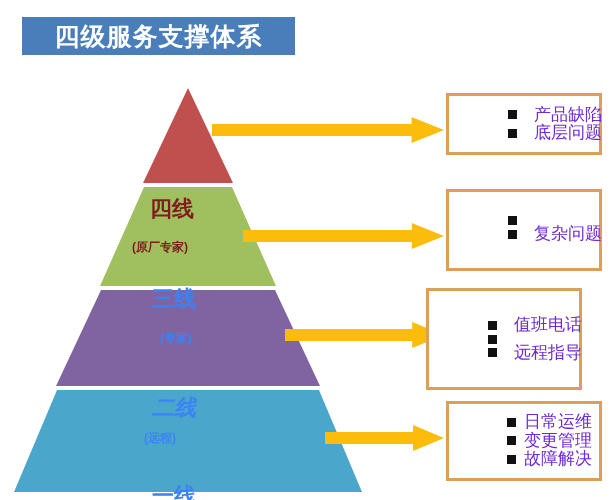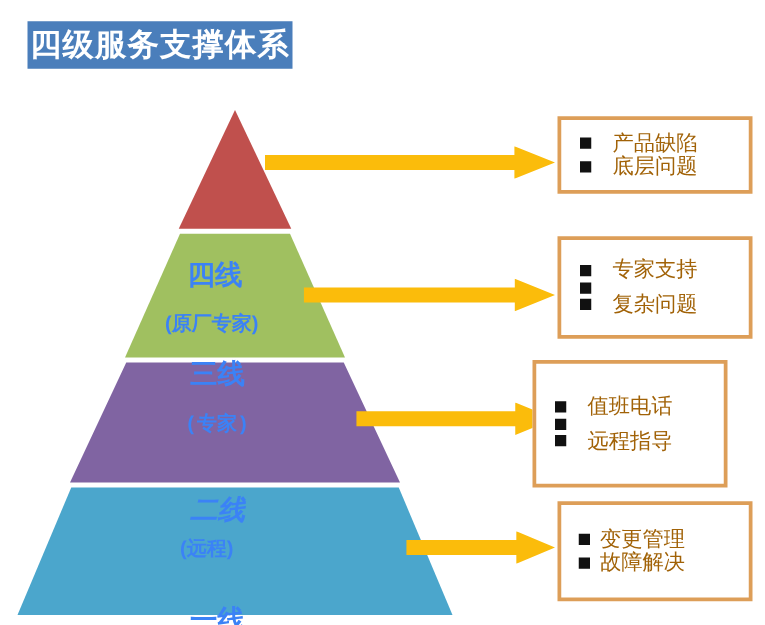--- a/index.html
+++ b/index.html
@@ -16,21 +16,21 @@
     height: 500px;
     background: #ffffff;
     overflow: hidden;
   }
 
   
   #title-banner {
     position: absolute;
     left: 22px;
     top: 17px;
-    width: 212px;
+    width: 273px;
     height: 38px;
     background: #4A7EBB;
     display: flex;
     align-items: center;
     justify-content: center;
   }
   #title-banner .title-text {
     color: #ffffff;
     font-size: 25px;
     font-weight: bold;
@@ -55,32 +55,32 @@
     position: absolute;
     white-space: nowrap;
     line-height: 1;
     pointer-events: none;
   }
   .tier-main {
     font-size: 22px;
     font-weight: bold;
   }
   .tier-sub {
-    font-size: 16px;
+    font-size: 12px;
     font-weight: bold;
   }
-  .lbl-dark { color: #3b82f6; margin-top: 11px; }
+  .lbl-dark { color: #7f1d1d; }
   .lbl-light { color: #3b82f6; }
 
   
   #label-tier4-main { left: 150px; top: 118px; }
   #label-tier4-sub  { left: 132px; top: 161px; }
   
   #label-tier3-main { left: 152px; top: 208px; }
-  #label-tier3-sub  { left: 148px; top: 252px; font-family: Liberation Mono, monospace; }
+  #label-tier3-sub  { left: 160px; top: 252px; }
   
   #label-tier2-main { left: 152px; top: 317px; font-style: italic; }
   #label-tier2-sub  { left: 144px; top: 352px; }
   
   #label-tier1-main { left: 152px; top: 405px; }
 
   
   .arrow {
     position: absolute;
     height: 26px;
@@ -104,24 +104,25 @@
   }
   #callout-tier4 { left: 446px; top: 93px;  width: 156px; height: 62px; }
   #callout-tier3 { left: 446px; top: 189px; width: 156px; height: 82px; }
   #callout-tier2 { left: 426px; top: 288px; width: 156px; height: 102px; }
   #callout-tier1 { left: 446px; top: 401px; width: 156px; height: 80px; }
 
   .callout-row {
     display: flex;
     align-items: center;
     font-size: 17px;
-    color: #a16207;
+    color: #6d28d9;
     line-height: 1.08;
     white-space: nowrap;
     padding: 0 4px;
+    margin-left: 44px;
   }
   .bullet-square {
     display: inline-block;
     width: 9px;
     height: 9px;
     background: #111111;
     flex: 0 0 auto;
   }
   
   .gap-wide .bullet-square { margin-left: 11px; margin-right: 17px; }
@@ -190,24 +191,20 @@
     </div>
     <div class="callout-row gap-wide">
       <span class="bullet-square"></span>
       <span>底层问题</span>
     </div>
   </div>
 
   <div class="callout" id="callout-tier3">
     <div class="callout-row gap-wide">
       <span class="bullet-square"></span>
-      <span>专家支持</span>
-    </div>
-    <div class="callout-row gap-wide">
-      <span class="bullet-square"></span>
     </div>
     <div class="callout-row gap-wide">
       <span class="bullet-square"></span>
       <span>复杂问题</span>
     </div>
   </div>
 
   <div class="callout" id="callout-tier2">
     <div class="callout-row gap-wide">
       <span class="bullet-square"></span>
@@ -218,20 +215,24 @@
     </div>
     <div class="callout-row gap-wide">
       <span class="bullet-square"></span>
       <span>远程指导</span>
     </div>
   </div>
 
   <div class="callout" id="callout-tier1">
     <div class="callout-row gap-tight">
       <span class="bullet-square"></span>
+      <span>日常运维</span>
+    </div>
+    <div class="callout-row gap-tight">
+      <span class="bullet-square"></span>
       <span>变更管理</span>
     </div>
     <div class="callout-row gap-tight">
       <span class="bullet-square"></span>
       <span>故障解决</span>
     </div>
   </div>
 
 </div>
 

